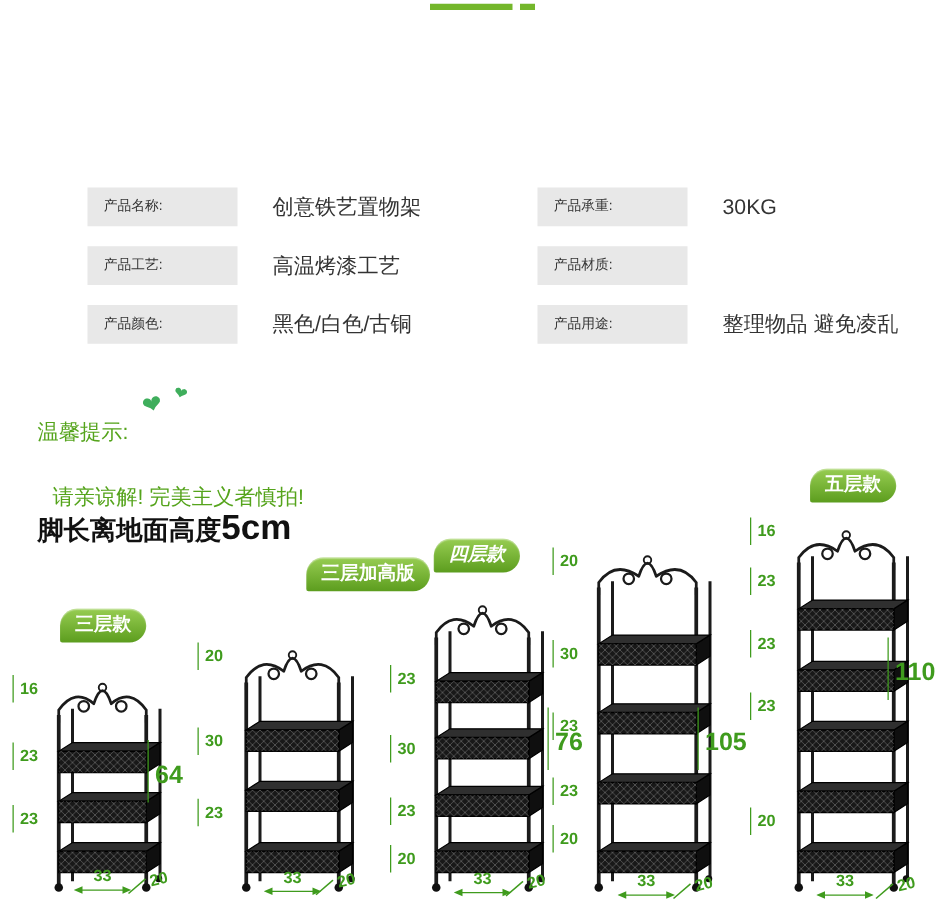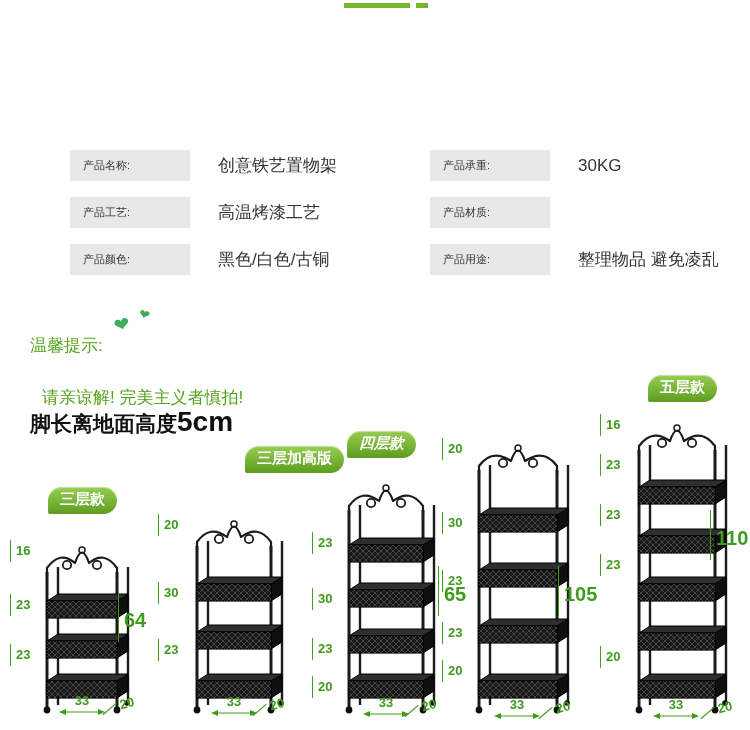--- a/index.html
+++ b/index.html
@@ -197,21 +197,21 @@
         <rect x="13" y="205" width="74" height="17" fill="url(#m2)"></rect>
         <circle cx="13" cy="234" r="3.4" fill="#101010"></circle>
         <circle cx="87" cy="234" r="3.4" fill="#101010"></circle>
         <circle cx="97" cy="227" r="2.8" fill="#101010"></circle>
       </svg></div>
     <div class="badge" style="left: 347px; top: 431px; font-style: italic;">四层款</div>
     <div class="vdim" style="left: 318px; top: 536px;">23</div>
     <div class="vdim" style="left: 318px; top: 592px;">30</div>
     <div class="vdim" style="left: 318px; top: 642px;">23</div>
     <div class="vdim" style="left: 318px; top: 680px;">20</div>
-    <div class="vdim total" style="left: 444px; top: 584px;">65</div>
+    <div class="vdim total" style="left: 444px; top: 584px;">76</div>
     <div class="wdim" style="left: 363px; top: 696px;">
       <span>33</span>
       <svg width="46" height="8" viewBox="0 0 46 8">
         <line x1="5" y1="4" x2="41" y2="4" stroke="#3f9b1d"></line>
         <polygon points="0,4 7,1 7,7" fill="#3f9b1d"></polygon>
         <polygon points="46,4 39,1 39,7" fill="#3f9b1d"></polygon>
       </svg>
     </div>
     <div class="ddim" style="left: 402px; top: 701px;">
       <svg width="18" height="10" viewBox="0 0 18 10">

